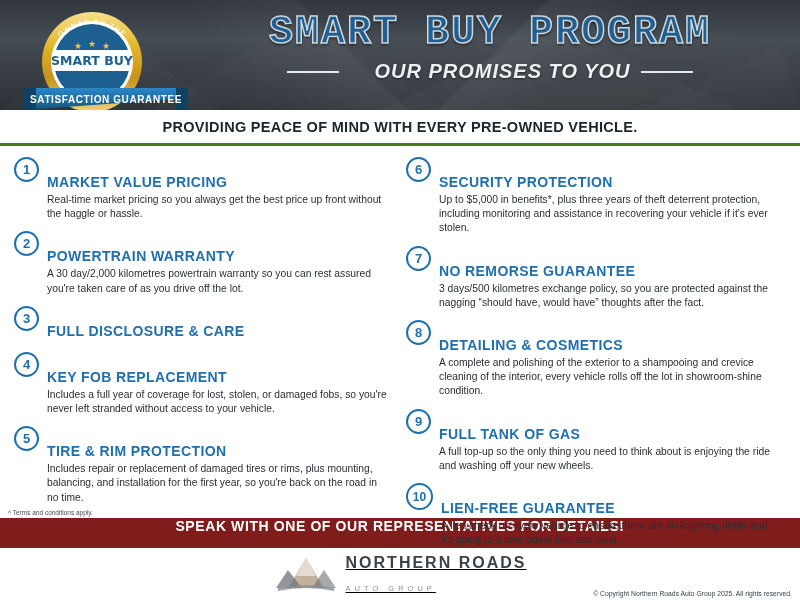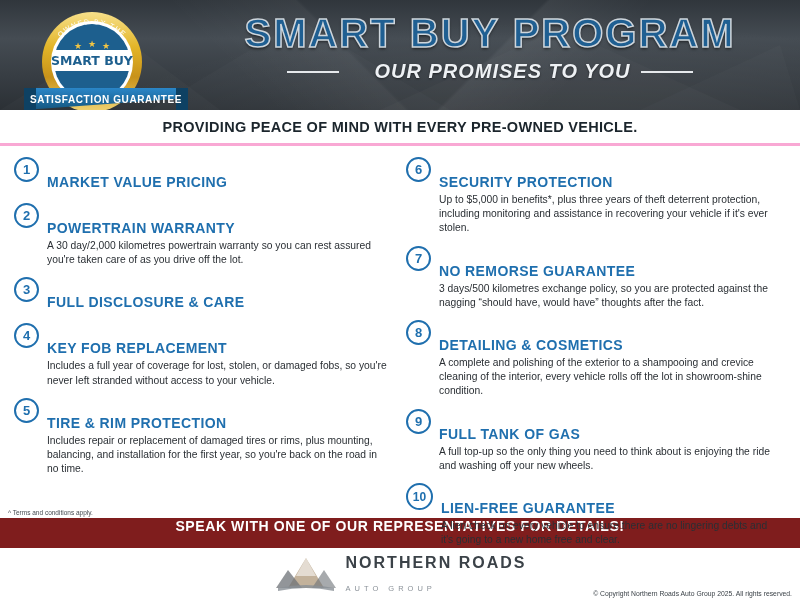--- a/index.html
+++ b/index.html
@@ -37,21 +37,21 @@
     position: absolute; inset: 0;
     opacity: 0.35;
   }
   .title-wrap {
     position: absolute;
     left: 190px; right: 10px; top: 12px;
     text-align: center;
     z-index: 3;
   }
   .main-title {
-    font-family: Liberation Sans, sans-serif;
+    font-family: Liberation Mono, monospace;
     font-size: 40px;
     font-weight: bold;
     letter-spacing: 2px;
     color: #1f5f92;
     -webkit-text-stroke: 1.5px #cfd6dc;
     text-shadow: 0 2px 3px rgba(0,0,0,0.55);
     line-height: 1.05;
   }
   .sub-row {
     display: flex; align-items: center; justify-content: center;
@@ -75,21 +75,21 @@
     left: 18px; top: 6px;
     width: 176px; height: 118px;
     z-index: 5;
   }
 
   
   .subbar {
     height: 36px;
     background: #ffffff;
     display: flex; align-items: center; justify-content: center;
-    border-bottom: 3px solid #f9a8d4;
+    border-bottom: 3px solid #4d7c0f;
   }
   .subbar-text {
     font-size: 14.5px;
     font-weight: bold;
     letter-spacing: 0.3px;
     color: #1b252c;
   }
 
   
   .body {
@@ -155,21 +155,21 @@
   }
 
   
   .logo-area {
     position: relative;
     height: 52px;
     background: #ffffff;
     display: flex; align-items: center; justify-content: center;
     gap: 8px;
   }
-  .logo-text { text-align: left; }
+  .logo-text { text-align: left; text-decoration: underline; }
   .logo-name {
     font-size: 16px;
     font-weight: bold;
     letter-spacing: 2px;
     color: #3b4248;
     line-height: 1;
   }
   .logo-sub {
     font-size: 7.5px;
     letter-spacing: 4px;
@@ -252,20 +252,21 @@
 
   <div class="body">
     <div class="cols">
 
       <div class="col">
 
         <div class="promise">
           <div class="num">1</div>
           <div class="ptext">
             <div class="ptitle">MARKET VALUE PRICING</div>
+            <div class="pdesc">Real-time market pricing so you always get the best price up front without the haggle or hassle.</div>
           </div>
         </div>
 
         <div class="promise">
           <div class="num">2</div>
           <div class="ptext">
             <div class="ptitle">POWERTRAIN WARRANTY</div>
             <div class="pdesc">A 30 day/2,000 kilometres powertrain warranty so you can rest assured you're taken care of as you drive off the lot.</div>
           </div>
         </div>

